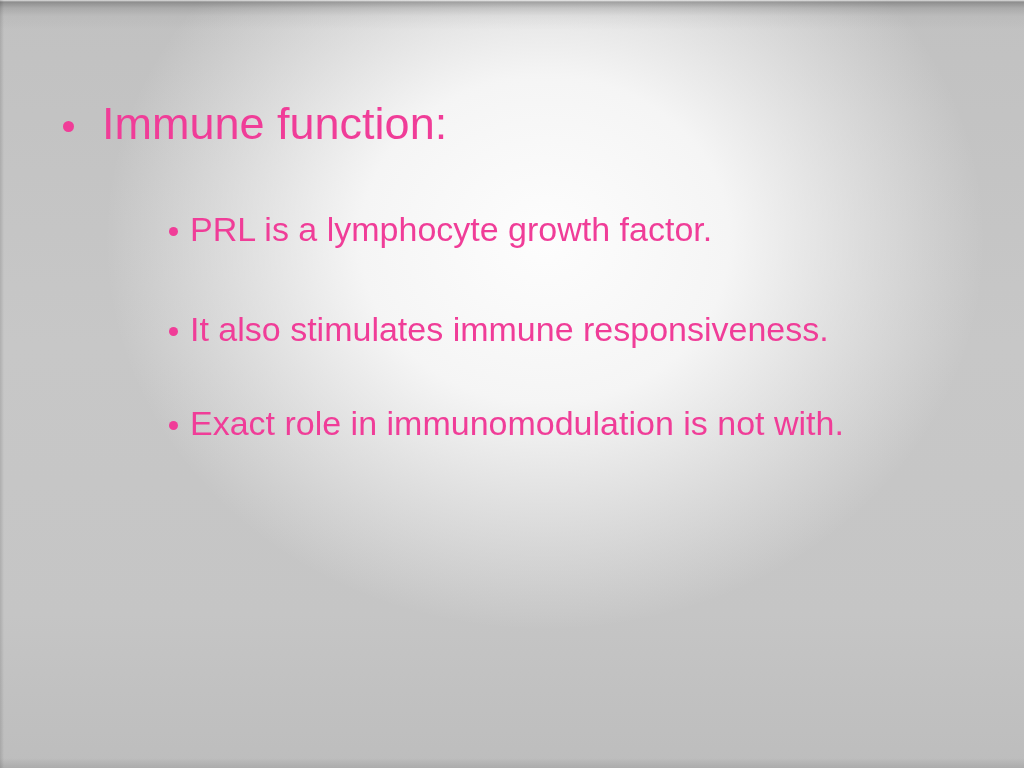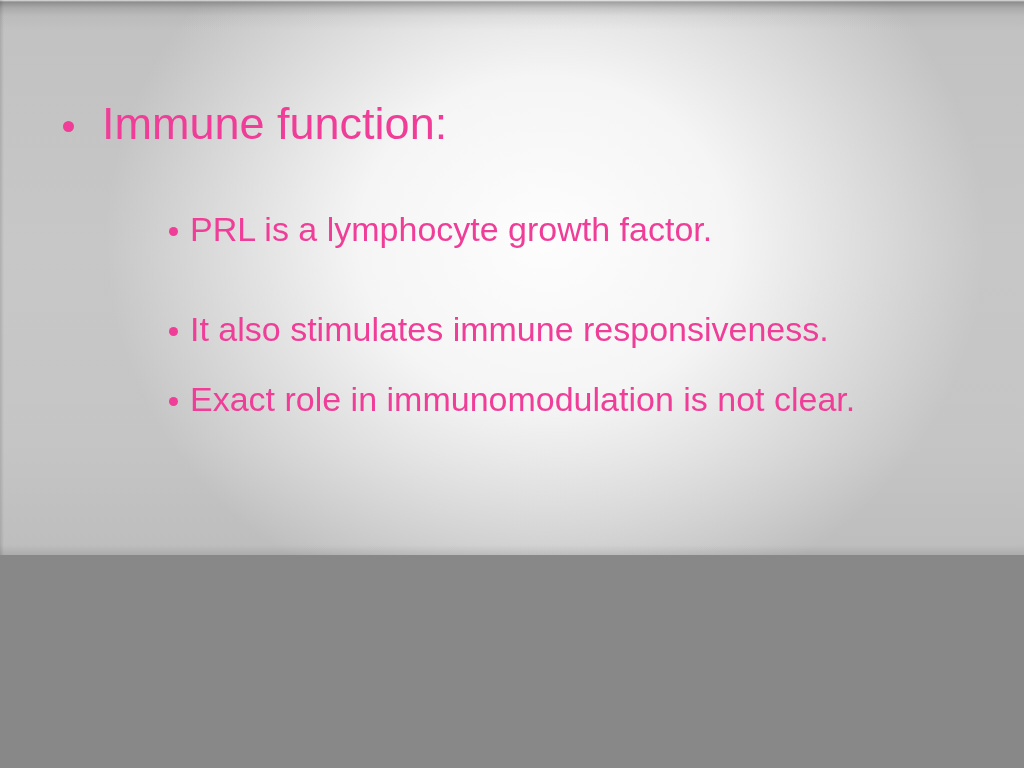--- a/index.html
+++ b/index.html
@@ -5,21 +5,21 @@
   :root {
     --pink: #F03D98;
     --bg-base: #C4C4C4;
     --glow: #FBFBFB;
   }
   * { box-sizing: border-box; }
   html, body { margin: 0; padding: 0; background: #888; }
   .slide {
     position: relative;
     width: 1024px;
-    height: 555px;
+    height: 768px;
     overflow: hidden;
     font-family: "Liberation Sans", sans-serif;
     color: var(--pink);
     background:
       radial-gradient(ellipse 440px 390px at 545px 240px,
         rgba(253,253,253,1) 0%,
         rgba(249,249,249,0.92) 42%,
         rgba(247,247,247,0.0) 100%),
       linear-gradient(180deg, #c1c1c1 0%, #c7c7c7 45%, #c5c5c5 80%, #bdbdbd 100%);
   }
@@ -84,21 +84,21 @@
     padding: 0;
     list-style: none;
     width: 740px;
   }
   .bullet-item {
     display: flex;
     align-items: flex-start;
     margin: 0 0 56px 0;
     padding-left: 4px;
   }
-  .bullet-item:nth-child(2) { margin-bottom: 26px; }
+  .bullet-item:nth-child(2) { margin-bottom: 50px; }
   .dot-sm {
     width: 9px; height: 9px;
     margin-top: 20px;
     margin-right: 12px;
   }
   .bullet-text {
     font-size: 34px;
     font-weight: 400;
     line-height: 44px;
     max-width: 705px;
@@ -121,16 +121,16 @@
     <li class="bullet-item">
       <span class="dot dot-sm"></span>
       <span class="bullet-text">PRL is a lymphocyte growth factor.</span>
     </li>
     <li class="bullet-item">
       <span class="dot dot-sm"></span>
       <span class="bullet-text">It also stimulates immune responsiveness.</span>
     </li>
     <li class="bullet-item">
       <span class="dot dot-sm"></span>
-      <span class="bullet-text">Exact role in immunomodulation is not clear.</span>
+      <span class="bullet-text">Exact role in immunomodulation is not with.</span>
     </li>
   </ul>
 </div>
 
 </body></html>

